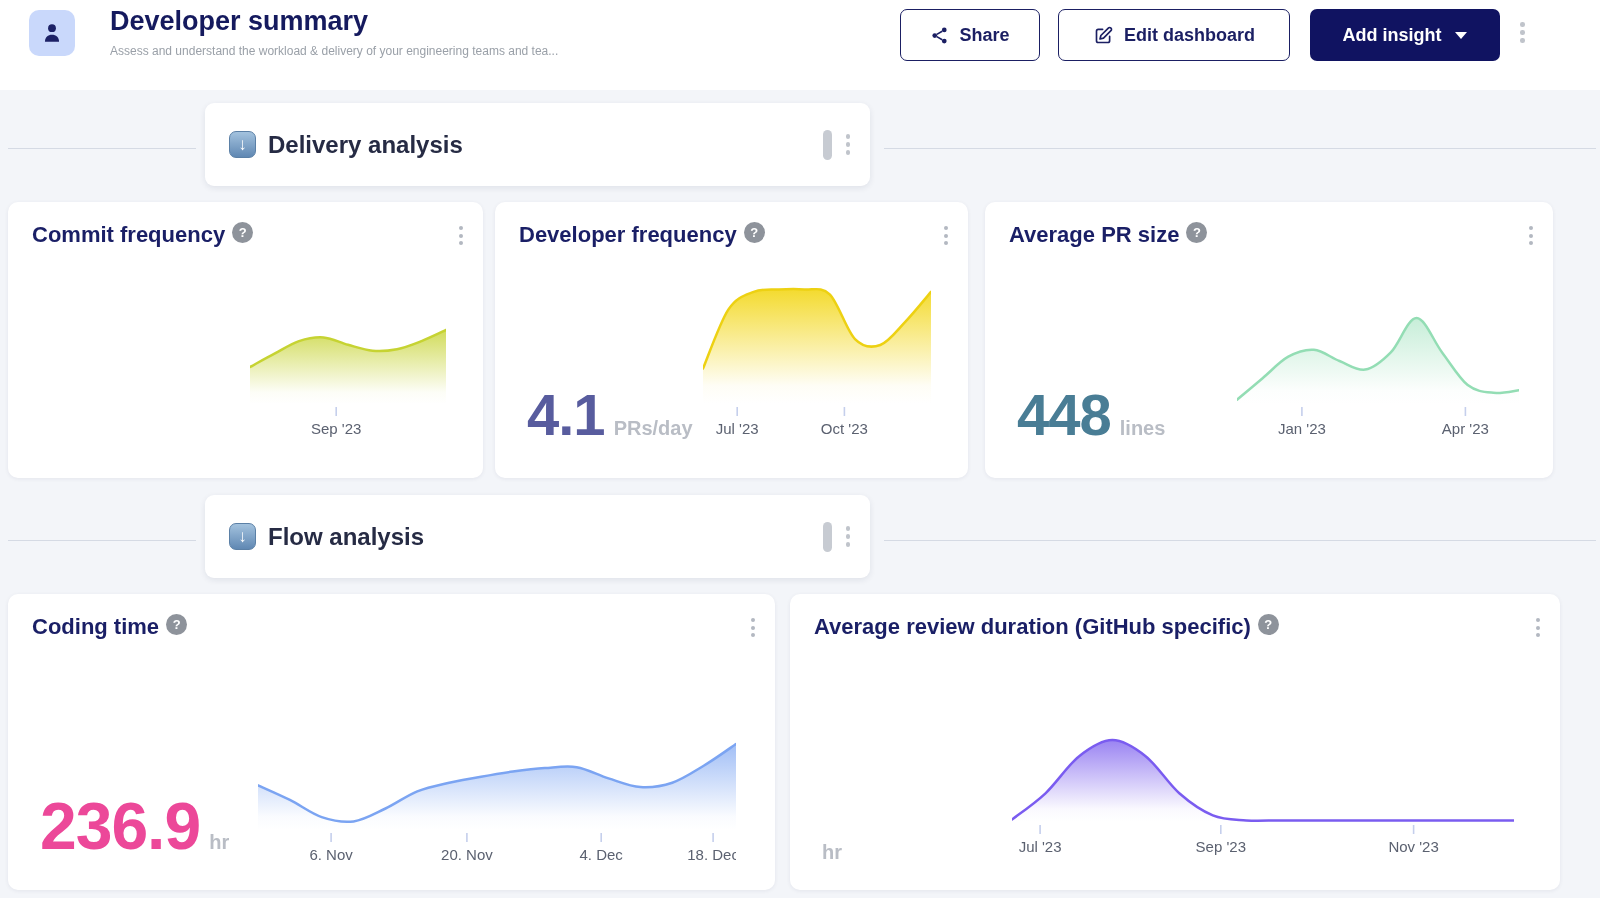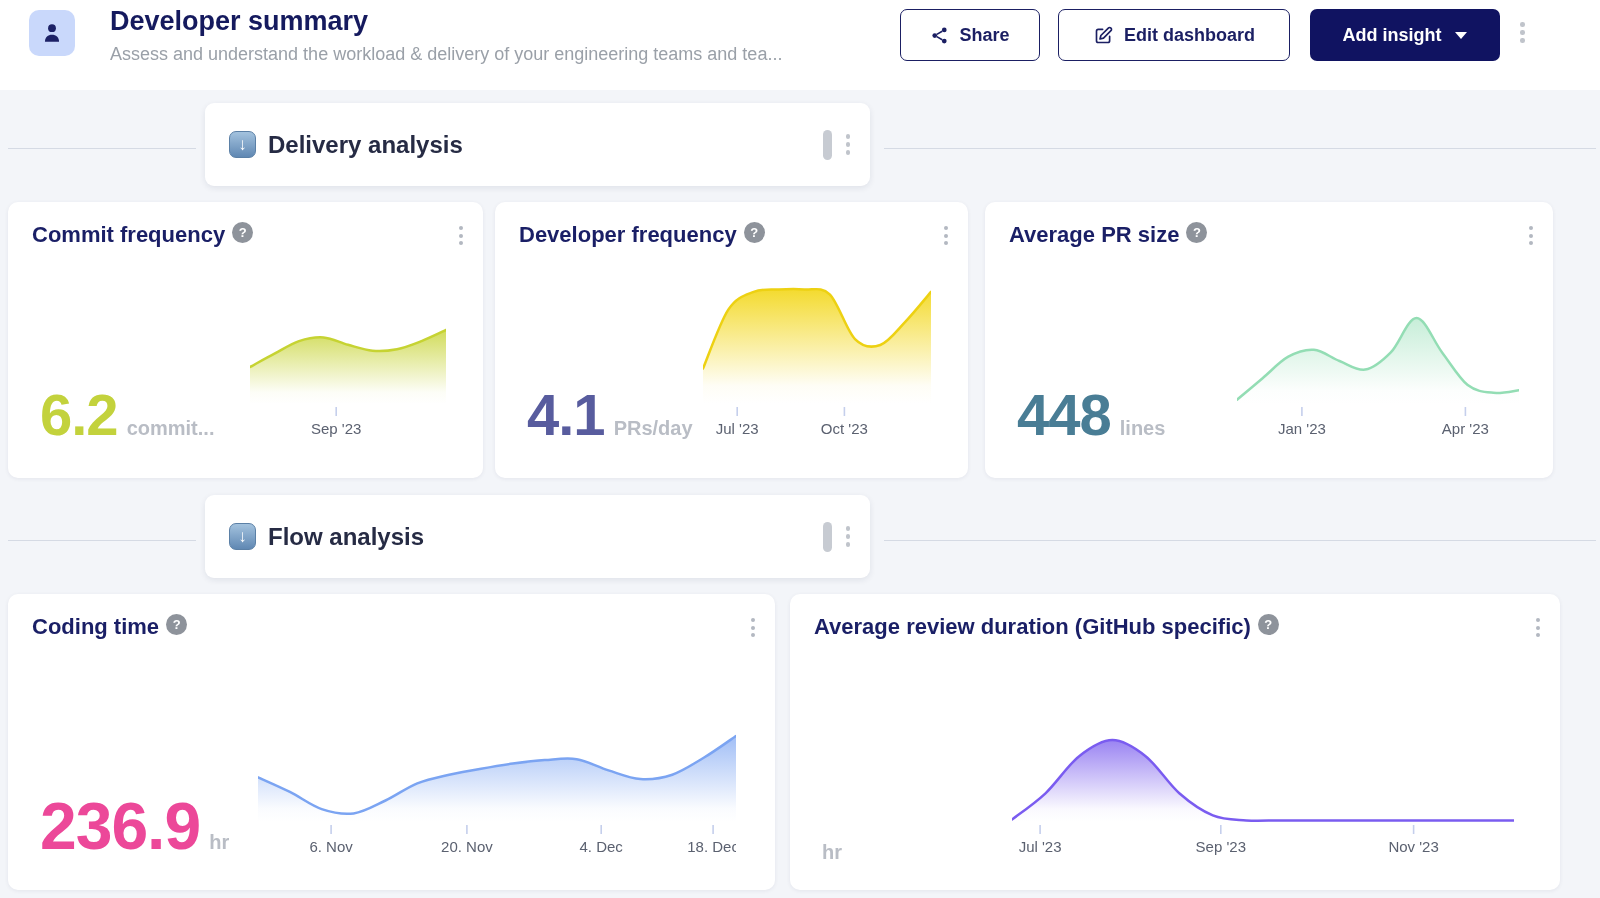--- a/index.html
+++ b/index.html
@@ -14,21 +14,21 @@
     background:#ffffff;
   }
   .avatar {
     position:absolute; left:29px; top:10px; width:46px; height:46px;
     background:#c9d8fb; border-radius:10px; display:flex; align-items:center; justify-content:center;
   }
   .page-title {
     position:absolute; left:110px; top:6px; font-size:27px; font-weight:700; color:#151a5e;
   }
   .page-subtitle {
-    position:absolute; left:110px; top:44px; font-size:18px; color:#9aa0a8;
+    position:absolute; left:110px; top:44px; font-size:12px; color:#9aa0a8;
   }
   .btn {
     position:absolute; top:9px; height:52px; border-radius:7px;
     display:flex; align-items:center; justify-content:center; gap:10px;
     font-size:18px; font-weight:600; cursor:pointer;
   }
   .btn-outline { background:#ffffff; border:1.5px solid #1b1f63; color:#1b1f63; }
   .btn-share { left:900px; width:140px; }
   .btn-edit { left:1058px; width:232px; }
   .btn-add { left:1310px; width:190px; background:#101361; border:none; color:#ffffff;text-align:center; }
@@ -89,21 +89,21 @@
   .metric.row1 { bottom:30px; }
   .metric.row2 { bottom:26px; }
   .metric-value { font-weight:700; letter-spacing:-1px; }
   .metric.row1 .metric-value { font-size:58px; }
   .metric.row2 .metric-value { font-size:66px; }
   .metric-unit { font-size:20px; font-weight:700; color:#b9bdc5; }
   .sparkline { position:absolute; }
   .spark-1 { left:242px; bottom:38px; width:196px; height:114px; }
   .spark-2 { left:208px; bottom:38px; width:228px; height:158px; }
   .spark-3 { left:252px; bottom:38px; width:282px; height:126px; }
-  .spark-4 { left:250px; bottom:32px; width:478px; height:126px; }
+  .spark-4 { left:250px; bottom:24px; width:478px; height:126px; }
   .spark-5 { left:222px; bottom:32px; width:502px; height:122px; }
 </style>
 </head>
 <body>
 
 <div class="page">
 
   <div class="header">
     <div class="avatar">
       <svg width="26" height="26" viewBox="0 0 24 24">
@@ -176,24 +176,20 @@
   <div class="card card-1">
     <div class="card-head">
       <span class="card-title">Commit frequency</span>
       <span class="help-icon">?</span>
     </div>
     <div class="kebab card-kebab">
         <i></i>
         <i></i>
         <i></i>
       </div>
-    <div class="metric row1">
-      <span class="metric-value" style="color: rgb(195, 210, 60);">6.2</span>
-      <span class="metric-unit">commit...</span>
-    </div>
     <div class="sparkline spark-1"><svg width="196" height="114" viewBox="0 0 196 114">
           <defs>
             <linearGradient id="sparkgrad0" gradientUnits="userSpaceOnUse" x1="0" y1="0" x2="0" y2="78">
               <stop offset="0" stop-color="#c6d332" stop-opacity="0.85"></stop>
               <stop offset="0.85" stop-color="#c6d332" stop-opacity="0.04"></stop>
               <stop offset="1" stop-color="#c6d332" stop-opacity="0"></stop>
             </linearGradient>
           </defs>
           <path d="M 0.0 41.0 C 4.1 38.8, 16.3 32.0, 24.5 27.7 C 32.7 23.4, 40.8 17.8, 49.0 15.1 C 57.2 12.4, 65.3 10.8, 73.5 11.4 C 81.7 12.0, 89.8 16.6, 98.0 18.8 C 106.2 21.0, 114.3 24.0, 122.5 24.7 C 130.7 25.5, 138.8 24.8, 147.0 23.2 C 155.2 21.6, 163.3 18.3, 171.5 15.1 C 179.7 11.9, 191.9 5.9, 196.0 4.0 L 196 78 L 0 78 Z" fill="url(#sparkgrad0)"></path>
           <path d="M 0.0 41.0 C 4.1 38.8, 16.3 32.0, 24.5 27.7 C 32.7 23.4, 40.8 17.8, 49.0 15.1 C 57.2 12.4, 65.3 10.8, 73.5 11.4 C 81.7 12.0, 89.8 16.6, 98.0 18.8 C 106.2 21.0, 114.3 24.0, 122.5 24.7 C 130.7 25.5, 138.8 24.8, 147.0 23.2 C 155.2 21.6, 163.3 18.3, 171.5 15.1 C 179.7 11.9, 191.9 5.9, 196.0 4.0" fill="none" stroke="#c6d332" stroke-width="2.5" stroke-linecap="round"></path>

